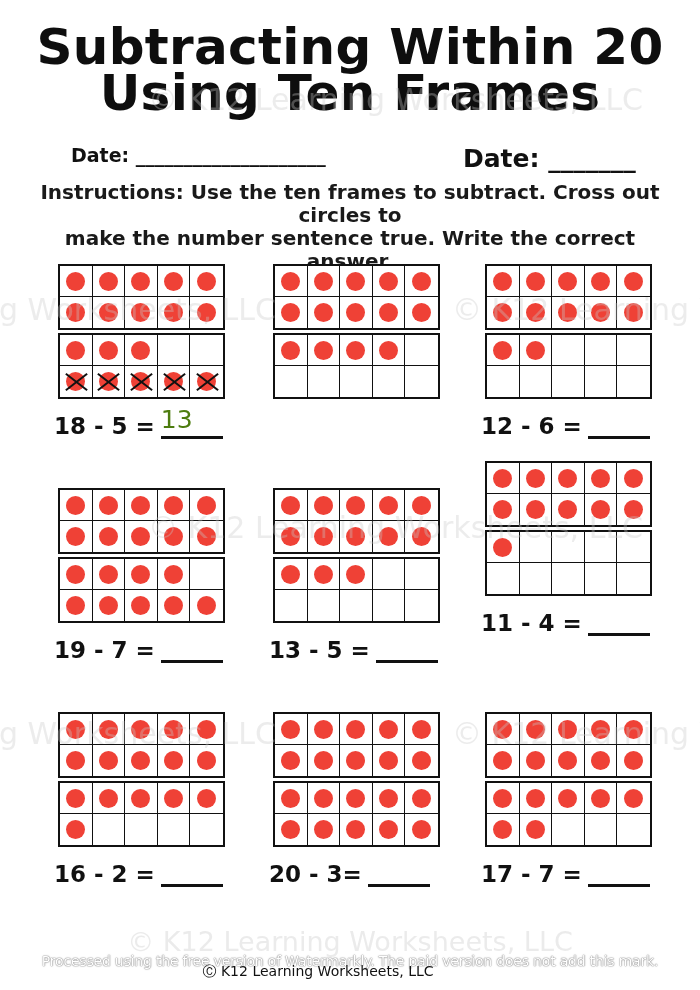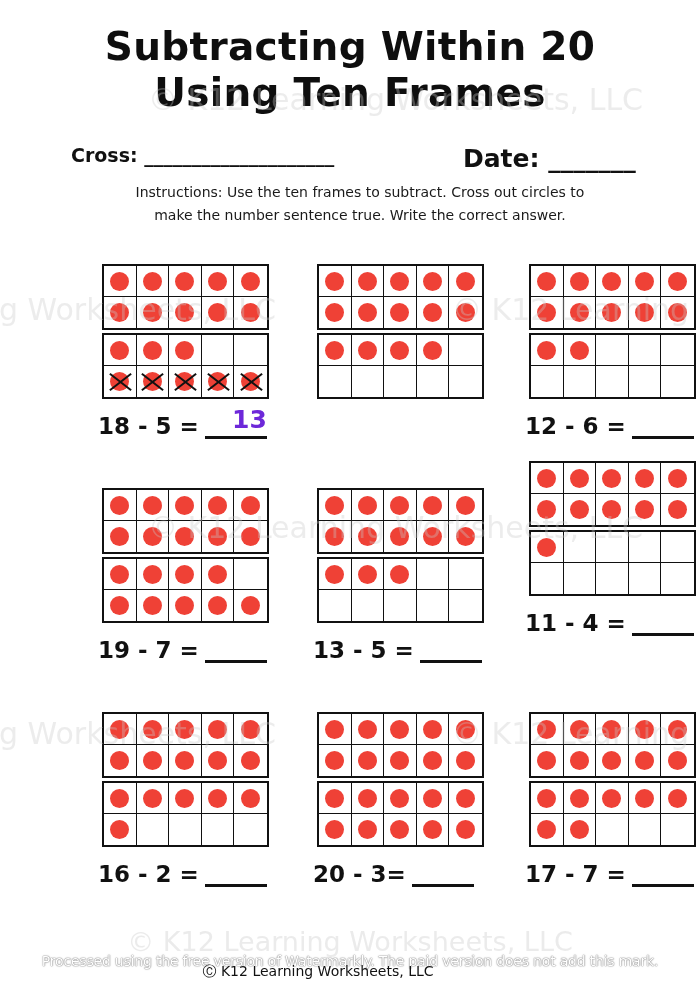--- a/index.html
+++ b/index.html
@@ -1,37 +1,37 @@
 <!DOCTYPE html>
 <html><head>
 <meta charset="utf-8">
 <style>
   * { box-sizing: border-box; margin: 0; padding: 0; }
   html, body { width: 700px; height: 990px; background: #ffffff; overflow: hidden; }
   body { position: relative; font-family: "DejaVu Sans", sans-serif; color: #111; }
 
   .title {
     position: absolute; left: 0; top: 24px; width: 700px;
-    text-align: center; font-weight: bold; font-size: 39px; line-height: 46px;
+    text-align: center; font-weight: bold; font-size: 50px; line-height: 46px;
     letter-spacing: 0.3px; color: #0e0e0e;
   }
   .name-row {
     position: absolute; top: 144px; left: 71px; font-size: 19px; font-weight: bold;
     white-space: nowrap;
   }
   .date-row {
     position: absolute; top: 144px; left: 463px; font-size: 25px; font-weight: bold;
     white-space: nowrap;
   }
   .instructions {
-    position: absolute; top: 181px; left: 40px; width: 640px; text-align: center;
-    font-size: 14px; font-weight: normal; line-height: 23px; color: #1a1a1a;
-  }
-
-  .problem { position: absolute; width: 200px; height: 200px; margin-left: 44px; }
+    position: absolute; top: 181px; left: 30px; width: 640px; text-align: center;
+    font-size: 20px; font-weight: bold; line-height: 23px; color: #1a1a1a;
+  }
+
+  .problem { position: absolute; width: 200px; height: 200px; }
   .frame {
     position: absolute; left: 0; width: 167px; height: 66px;
     border: 2px solid #111; display: grid;
     grid-template-columns: repeat(5, 1fr); grid-template-rows: repeat(2, 1fr);
     background: #fff;
   }
   .frame.f1 { top: 0; }
   .frame.f2 { top: 69px; }
   .cell {
     border-right: 1.5px solid #111; border-bottom: 1.5px solid #111;
@@ -55,22 +55,22 @@
 
   .equation {
     position: absolute; left: -4px; top: 147px; font-size: 23px; font-weight: bold;
     white-space: nowrap; color: #111; display: flex; align-items: flex-end;
   }
   .blank {
     display: inline-block; width: 62px; border-bottom: 3px solid #111; margin-left: 6px;
     height: 28px; position: relative; text-align: center;
   }
   .answer {
-    position: absolute; left: 0; right: 0; bottom: 2px; color: #6d28d9;
-    font-size: 25px; font-weight: bold; text-align: right;
+    position: absolute; left: 0; right: 0; bottom: 2px; color: #4d7c0f;
+    font-size: 25px; font-weight: normal; text-align: left;
   }
 
   .watermark {
     position: absolute; color: rgba(200,200,200,0.35); font-size: 30px;
     white-space: nowrap; pointer-events: none;
   }
   .wm-footer-big {
     position: absolute; top: 926px; left: 0; width: 700px; text-align: center;
     font-size: 27px; color: rgba(210,210,210,0.45);
   }
@@ -87,21 +87,21 @@
 </style>
 </head>
 <body>
 
 <div>
   <h1 class="title">
     <div>Subtracting Within 20</div>
     <div>Using Ten Frames</div>
   </h1>
 
-  <div class="name-row">Cross: ____________________</div>
+  <div class="name-row">Date: ____________________</div>
   <div class="date-row">Date: _______</div>
 
   <div class="instructions">
     <div>Instructions: Use the ten frames to subtract. Cross out circles to</div>
     <div>make the number sentence true. Write the correct answer.</div>
   </div>
 
   <div id="problems">
       <div class="problem" style="left: 58px; top: 264px;">
         <div class="frame f1">

